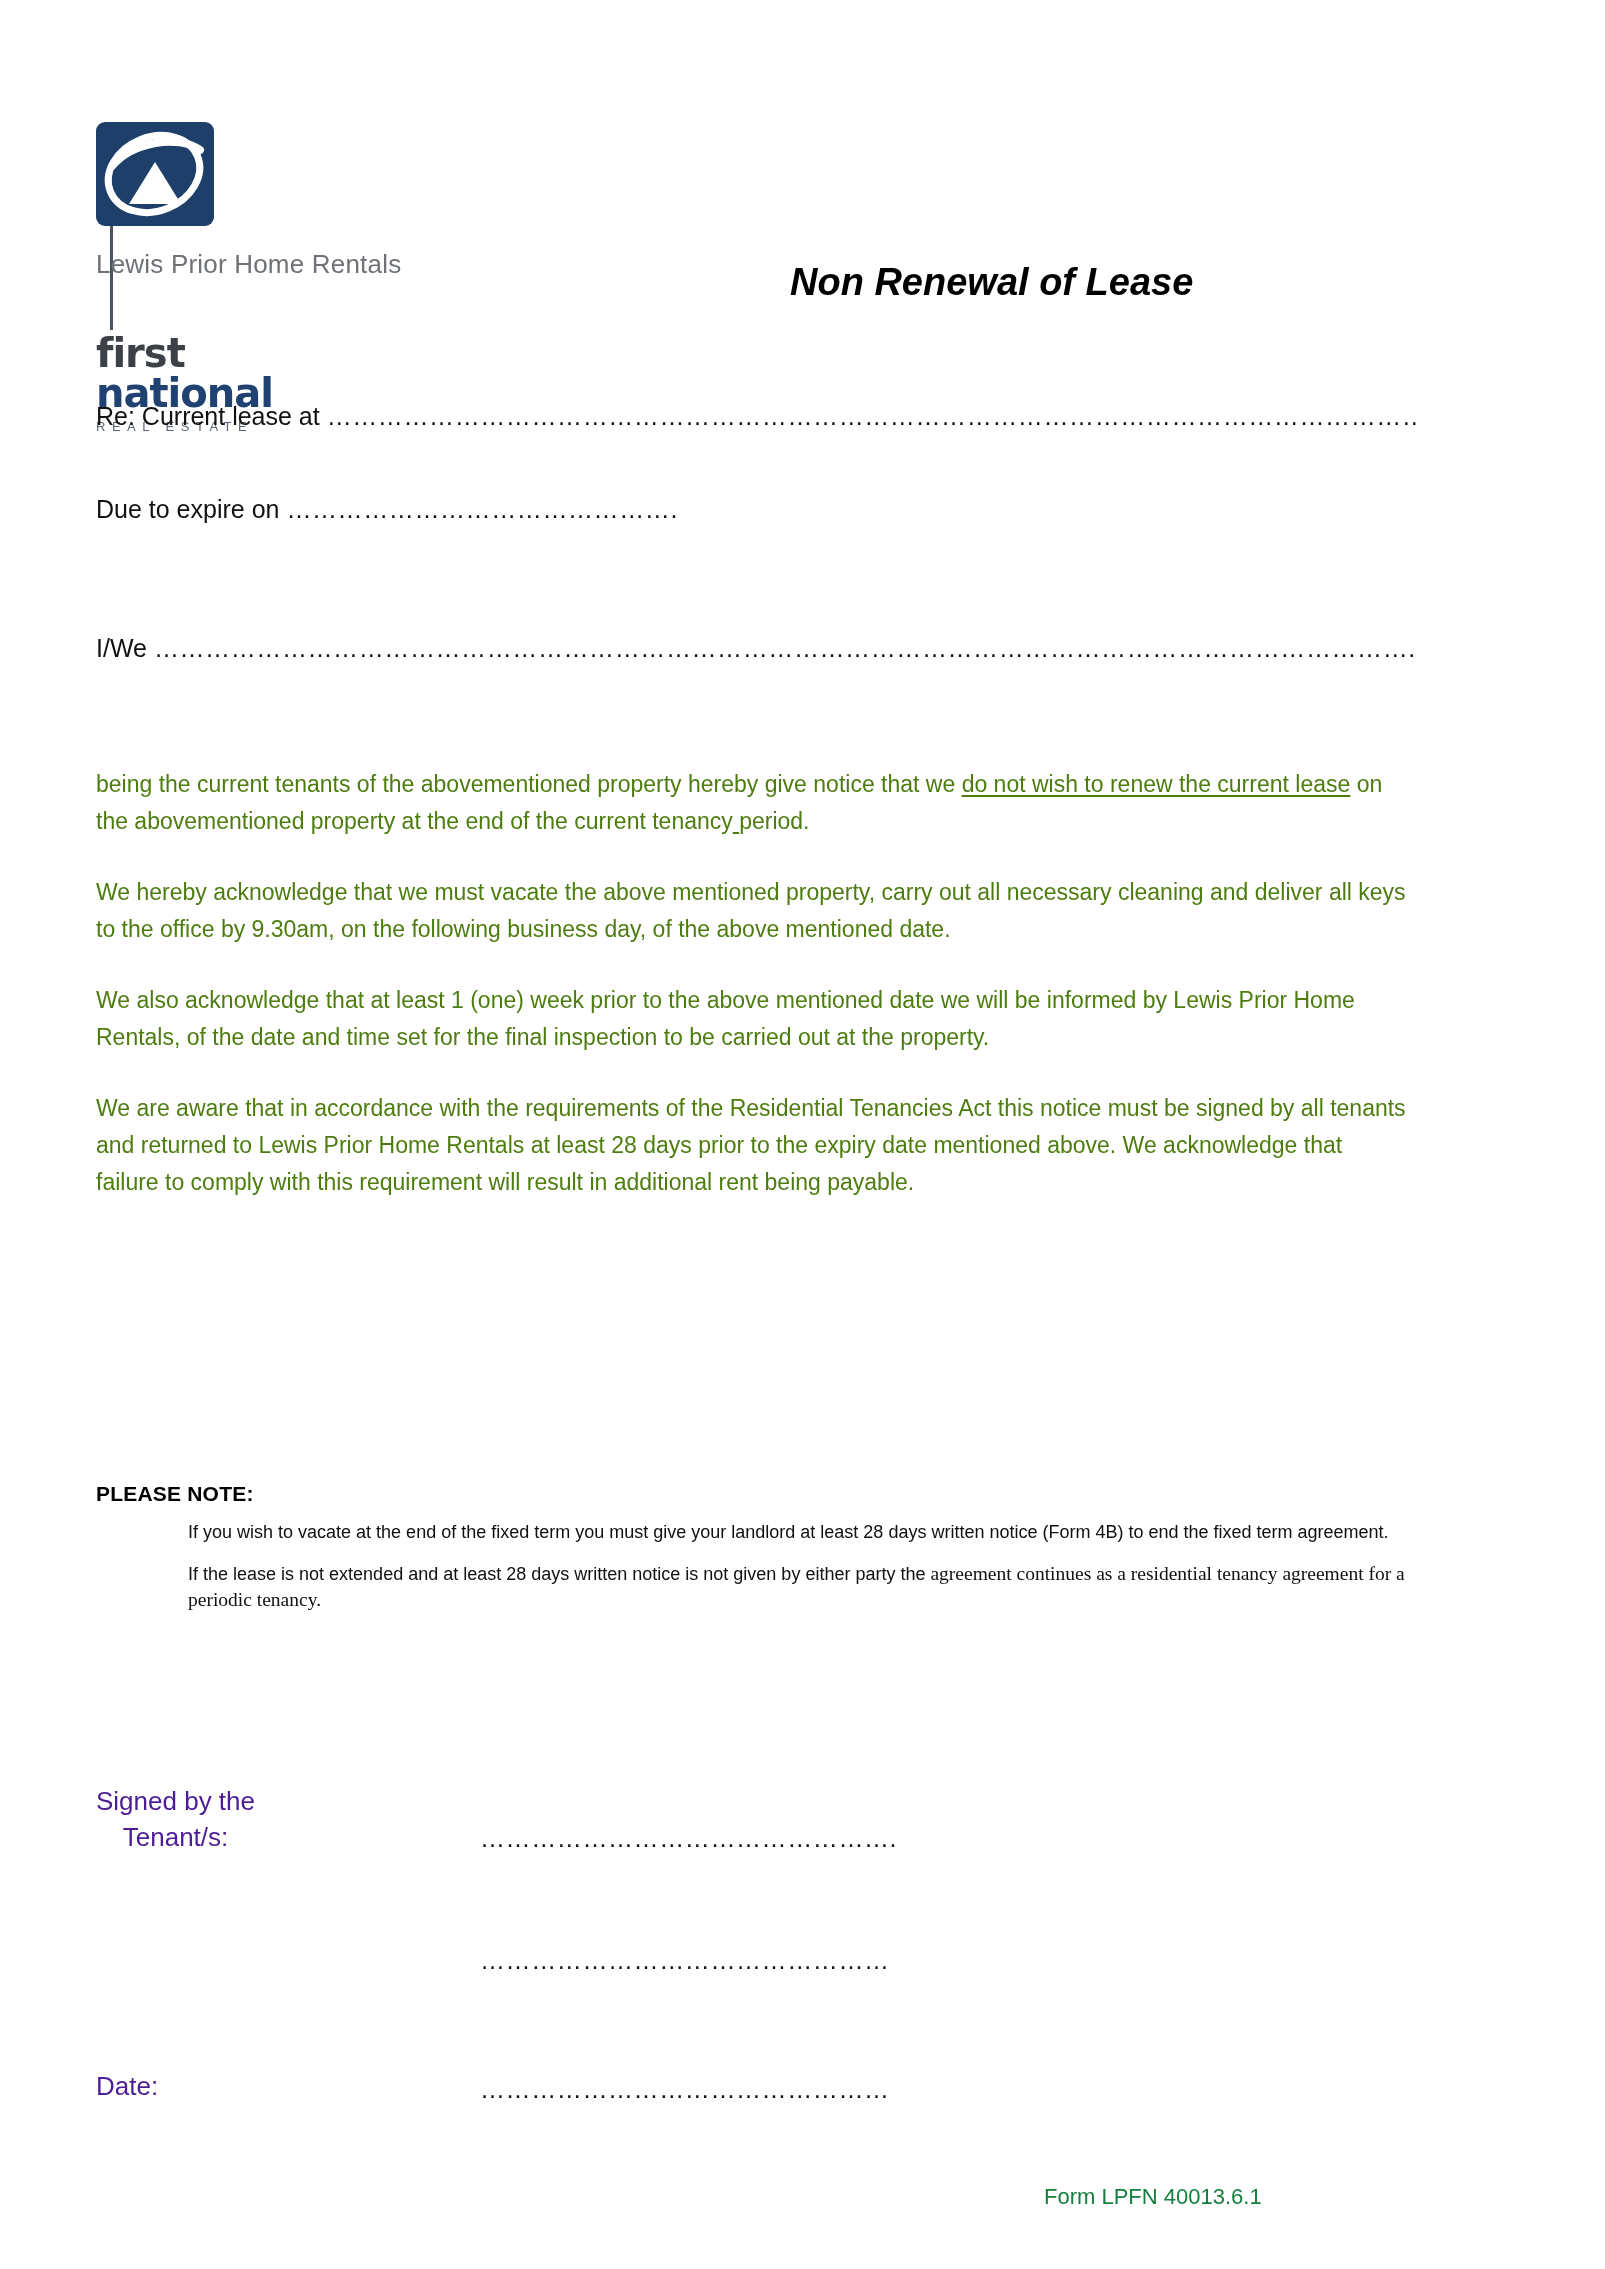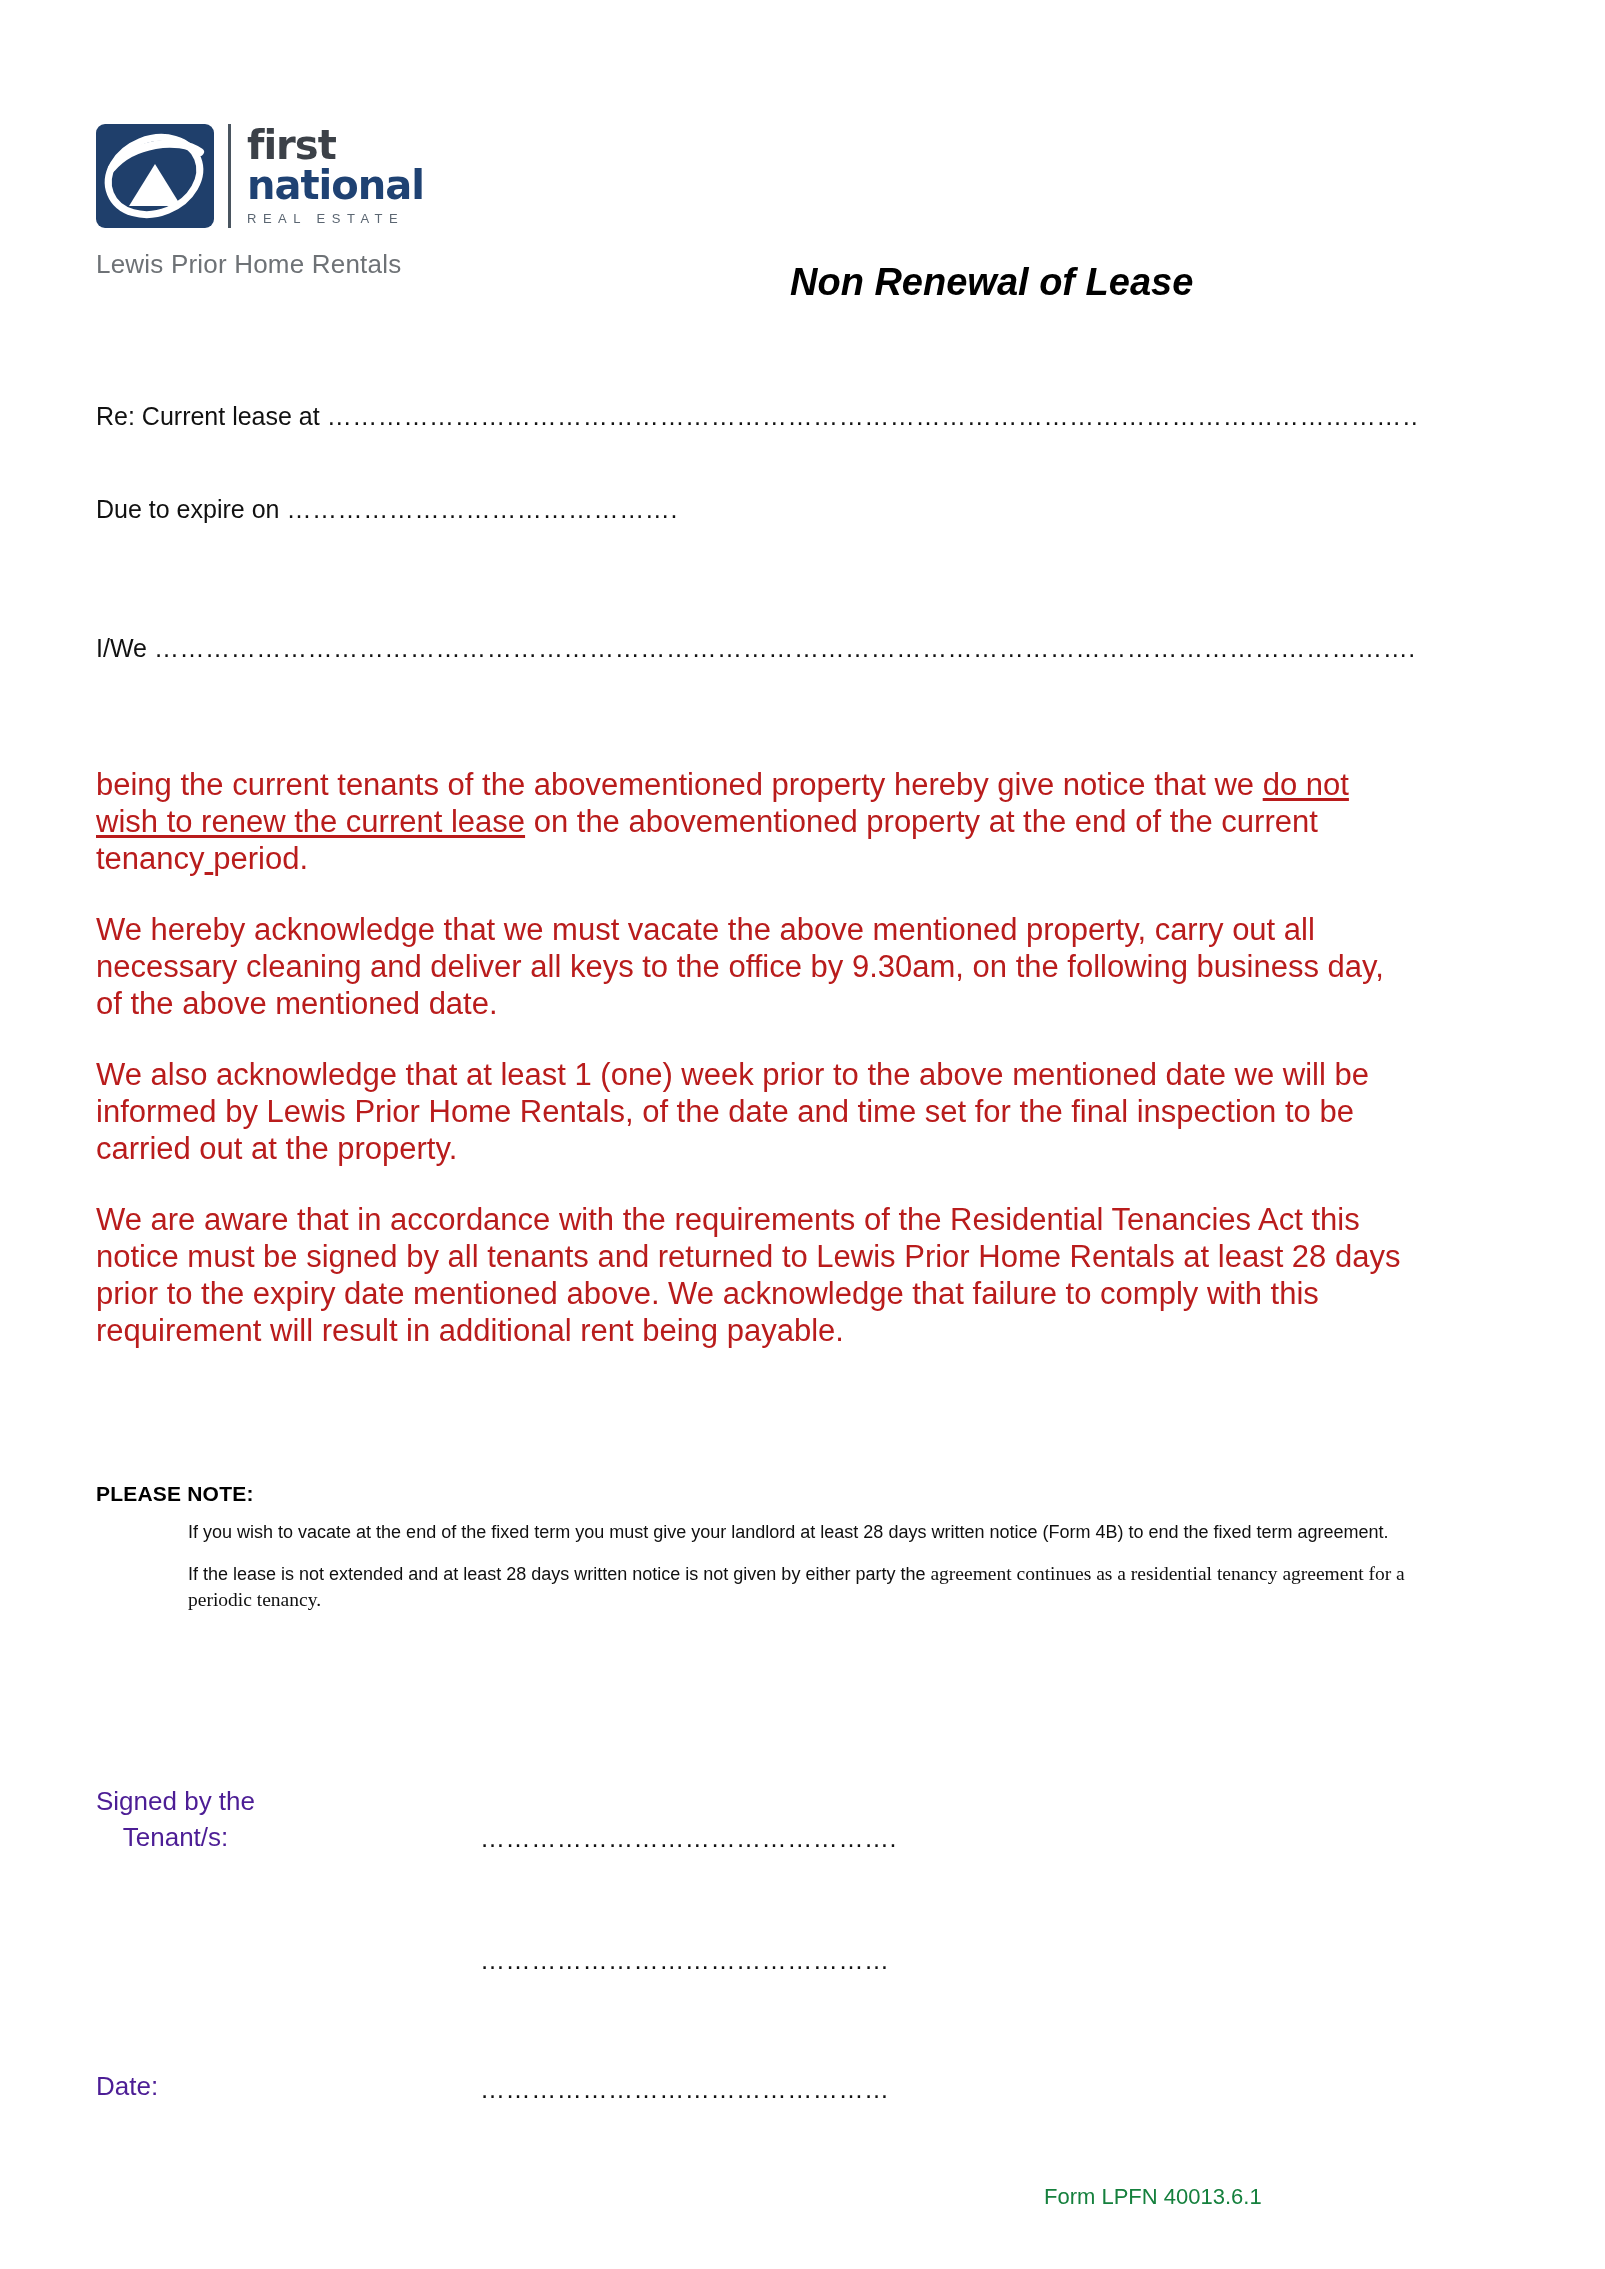--- a/index.html
+++ b/index.html
@@ -29,21 +29,22 @@
     height: 310px;
   }
   .logo-block {
     position: absolute;
     left: 96px;
     top: 122px;
     width: 340px;
   }
   .logo-row {
     display: flex;
-    align-items: center;
+    align-items: flex-start;
+    flex-direction: column;
   }
   .logo-mark {
     position: relative;
     width: 118px;
     height: 104px;
     flex: 0 0 auto;
   }
   .logo-mark svg { display: block; }
   .logo-divider {
     width: 3px;
@@ -118,23 +119,23 @@
 
   
   .body-wrap {
     position: absolute;
     left: 96px;
     top: 766px;
     width: 1312px;
   }
   p.para {
     margin: 0 0 34px 0;
-    font-size: 31px;
+    font-size: 23px;
     line-height: 37px;
-    color: #b91c1c;
+    color: #4d7c0f;
     text-align: left;
   }
   p.para:last-child { margin-bottom: 0; }
   .u { text-decoration: underline; text-underline-offset: 3px; }
   .u-gap { text-decoration: underline; text-underline-offset: 3px; }
 
   
   .note-block {
     position: absolute;
     left: 96px;

